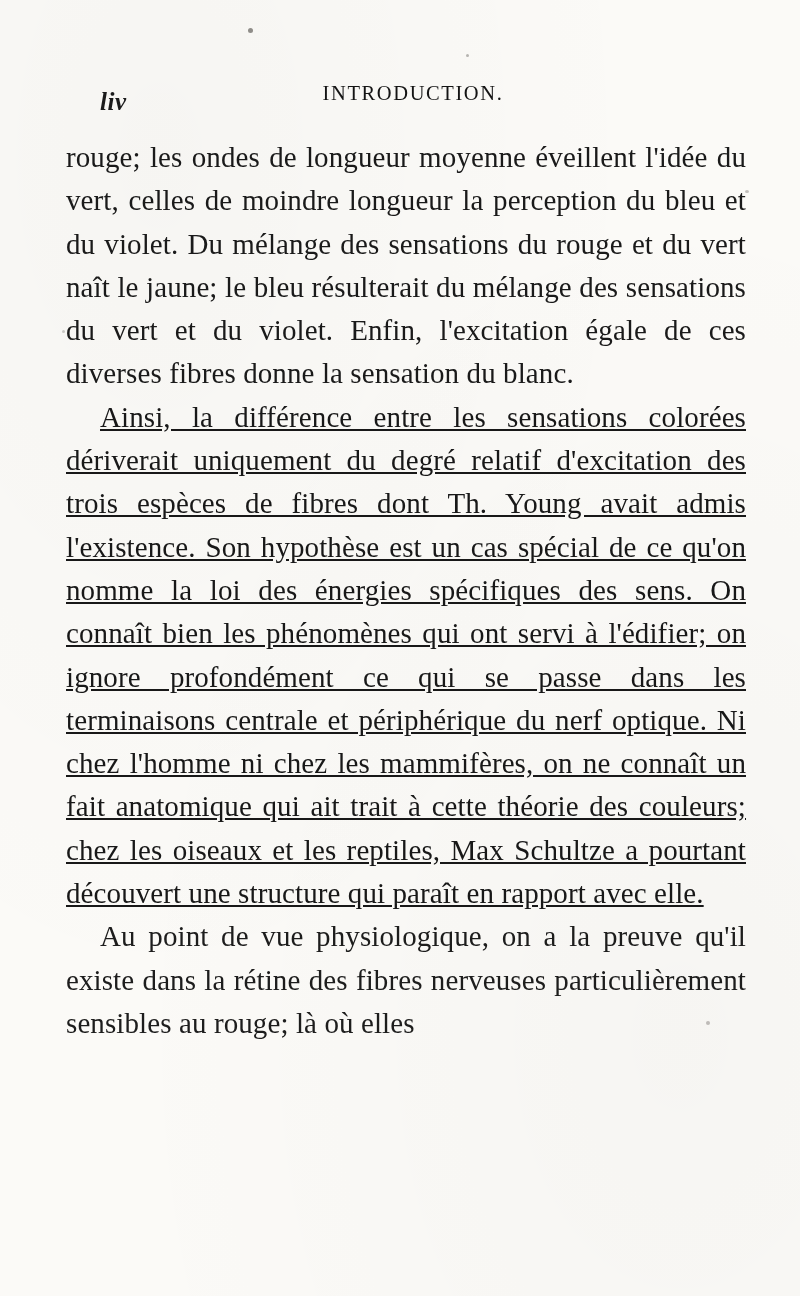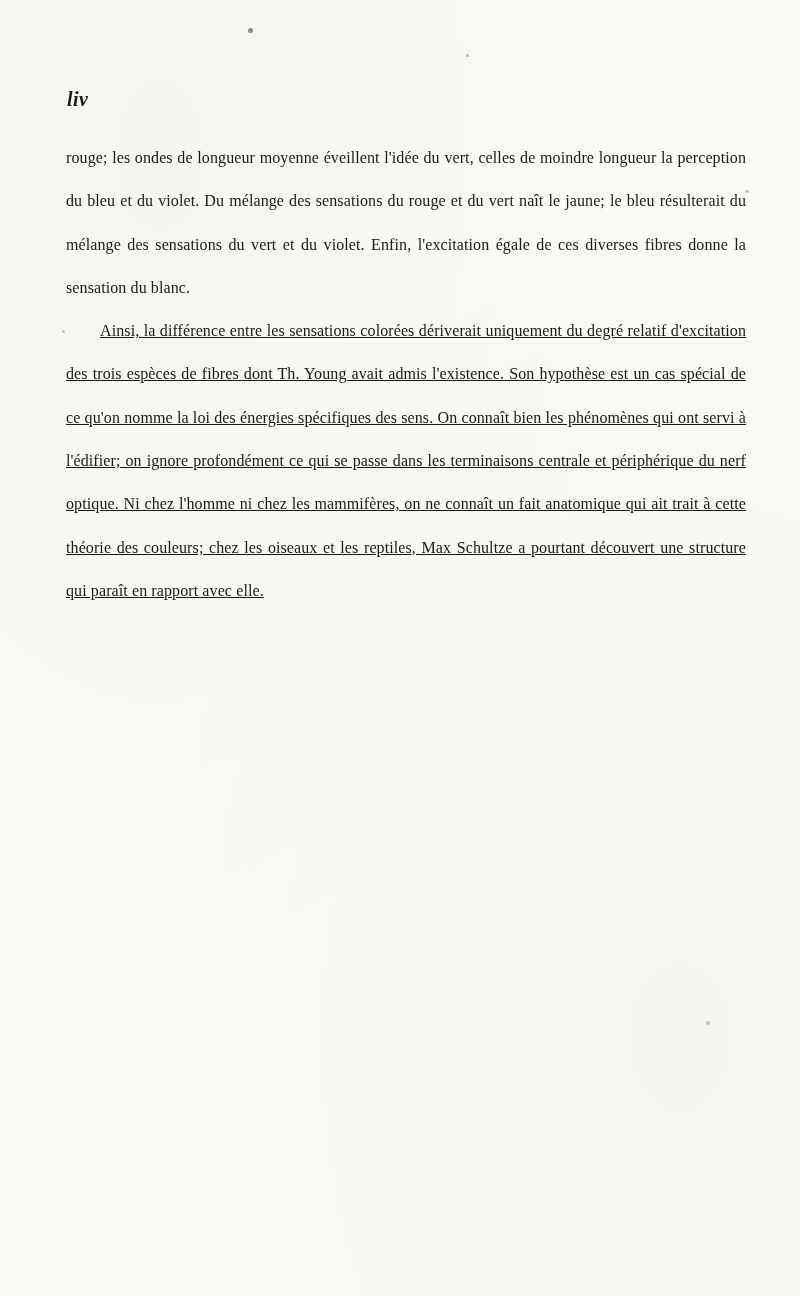--- a/index.html
+++ b/index.html
@@ -33,26 +33,26 @@
   }
   .header {
     position: absolute;
     top: 82px;
     left: 60px;
     right: 60px;
     height: 32px;
   }
   .folio {
     position: absolute;
-    left: 7px;
+    left: 40px;
     top: 6px;
     font-family: "Liberation Serif", serif;
     font-weight: bold;
     font-style: italic;
-    font-size: 20px;
+    font-size: 25px;
     letter-spacing: 0.5px;
     color: #1b1b1b;
   }
   .running-head {
     position: absolute;
     left: 0;
     right: 0;
     top: 0;
     text-align: center;
     font-family: "Liberation Serif", serif;
@@ -62,21 +62,21 @@
     padding-left: 26px;
   }
   .body-text {
     position: absolute;
     top: 136px;
     left: 66px;
     width: 680px;
   }
   .para {
     margin: 0;
-    font-size: 16px;
+    font-size: 29px;
     line-height: 43.3px;
     text-align: justify;
     text-justify: inter-word;
     color: #161616;
     letter-spacing: 0.1px;
   }
   .para + .para {
     margin-top: 0px;
   }
   .indent {
@@ -94,20 +94,22 @@
 
   <span class="speck" style="left:248px; top:28px; width:5px; height:5px;"></span>
   <span class="speck" style="left:466px; top:54px; width:3px; height:3px; opacity:0.35;"></span>
   <span class="speck" style="left:745px; top:190px; width:4px; height:3px; opacity:0.3;"></span>
   <span class="speck" style="left:71px; top:199px; width:3px; height:3px; opacity:0.3;"></span>
   <span class="speck" style="left:706px; top:1021px; width:4px; height:4px; opacity:0.3;"></span>
   <span class="speck" style="left:62px; top:330px; width:3px; height:3px; opacity:0.25;"></span>
 
   <div class="header">
     <div class="folio">liv</div>
+    <div class="running-head">INTRODUCTION.</div>
   </div>
 
   <div class="body-text">
     <p class="para">rouge; les ondes de longueur moyenne éveillent l'idée du vert, celles de moindre longueur la perception du bleu et du violet. Du mélange des sensations du rouge et du vert naît le jaune; le bleu résulterait du mélange des sensations du vert et du violet. Enfin, l'excitation égale de ces diverses fibres donne la sensation du blanc.</p>
     <p class="para indent">Ainsi, la différence entre les sensations colorées dériverait uniquement du degré relatif d'excitation des trois espèces de fibres dont Th. Young avait admis l'existence. Son hypothèse est un cas spécial de ce qu'on nomme la loi des énergies spécifiques des sens. On connaît bien les phénomènes qui ont servi à l'édifier; on ignore profondément ce qui se passe dans les terminaisons centrale et périphérique du nerf optique. Ni chez l'homme ni chez les mammifères, on ne connaît un fait anatomique qui ait trait à cette théorie des couleurs; chez les oiseaux et les reptiles, Max Schultze a pourtant découvert une structure qui paraît en rapport avec elle.</p>
+    <p class="para indent">Au point de vue physiologique, on a la preuve qu'il existe dans la rétine des fibres nerveuses particulièrement sensibles au rouge; là où elles</p>
   </div>
 
 </div>
 
 </body></html>

